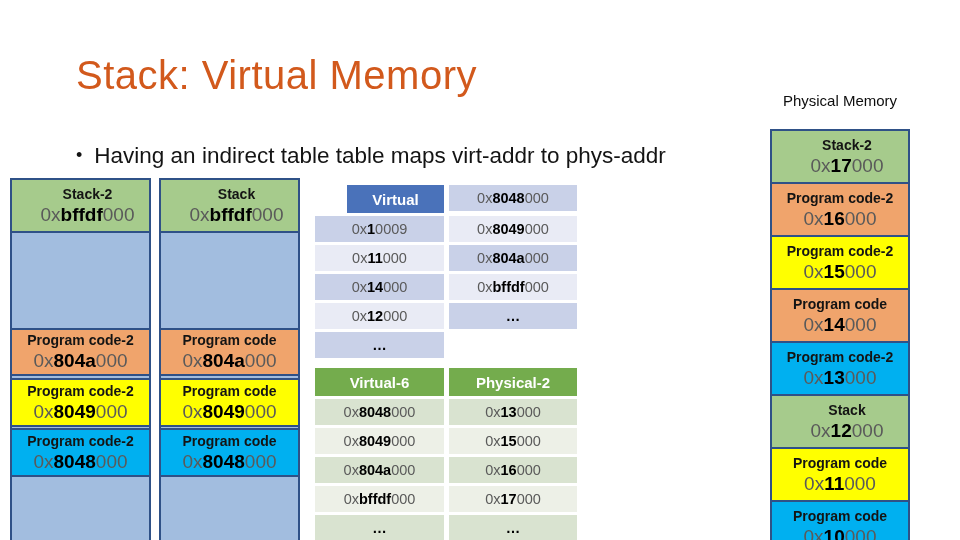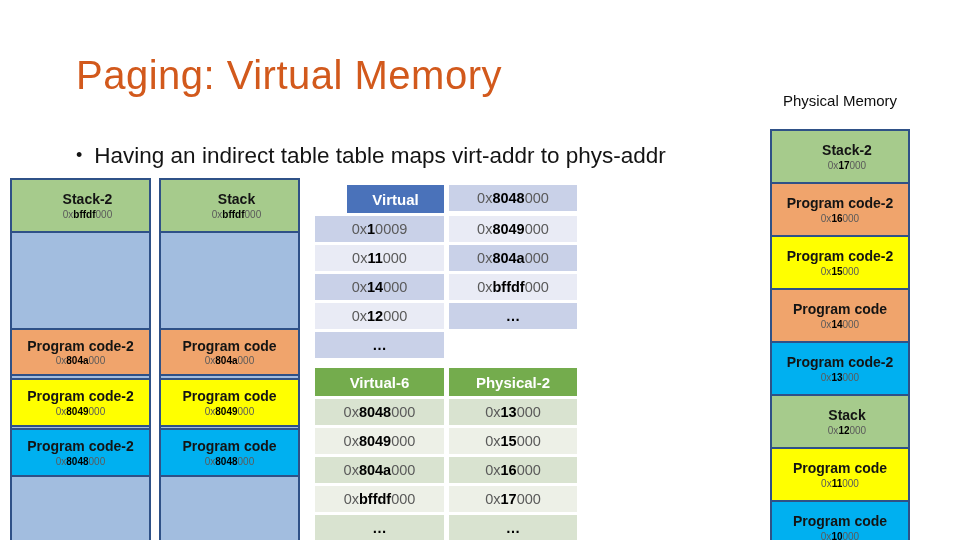--- a/index.html
+++ b/index.html
@@ -33,21 +33,21 @@
     position:absolute; left:-2px; width:141px; box-sizing:border-box;
     border:2px solid #2f5187; display:flex; flex-direction:column;
     align-items:center; justify-content:center; text-align:center;
   }
   .pos-stack { top:-2px;  height:55px; }
   .pos-code1 { top:148px; height:48px; }
   .pos-code2 { top:198px; height:49px; }
   .pos-code3 { top:248px; height:49px; }
 
   .blabel { font-size:14px; font-weight:700; color:#141414; line-height:1.35; }
-  .baddr  { font-size:10px; line-height:1.2; }
+  .baddr  { font-size:19px; line-height:1.2; }
   .dim    { color:#5a5a5a; }
   .strong { color:#000; font-weight:700; }
 
   
   .mtable {
     position:absolute; left:315px; width:262px; display:grid;
     grid-template-columns:129px 128px; column-gap:5px; row-gap:3px;
   }
   .mtable-1 { top:185px; }
   .mtable-2 { top:368px; }
@@ -79,21 +79,21 @@
   [data-type="green"]  { background:#a6cb8c;padding-left:14px; }
   [data-type="orange"] { background:#f0a46c; }
   [data-type="yellow"] { background:#ffff00; }
   [data-type="cyan"]   { background:#00b0f0; }
 </style>
 </head>
 <body>
 
 <div class="slide">
 
-  <h1 class="title">Paging: Virtual Memory</h1>
+  <h1 class="title">Stack: Virtual Memory</h1>
 
   <div class="pm-heading">Physical Memory</div>
 
   <div class="bullet-line"><span class="bullet-marker">•</span><span>Having an indirect table table maps virt-addr to phys-addr</span></div>
 
   <div class="vcol vcol-1">
     <div class="vblock pos-stack" data-type="green">
       <div class="blabel">Stack-2</div>
       <div class="baddr"><span class="dim">0x</span><span class="strong">bffdf</span><span class="dim">000</span></div>
     </div>

